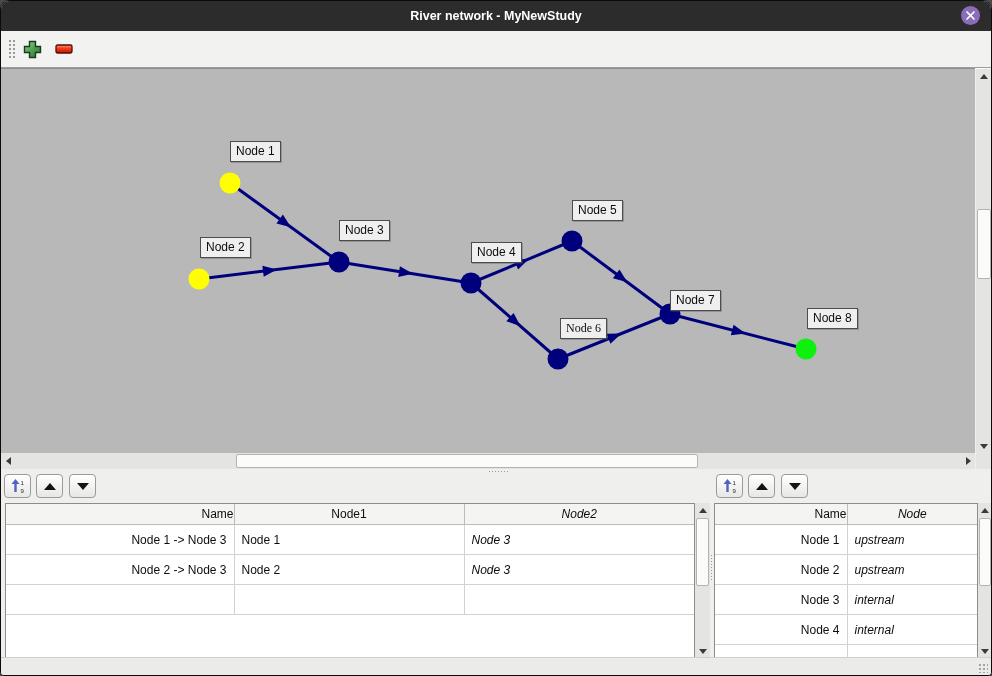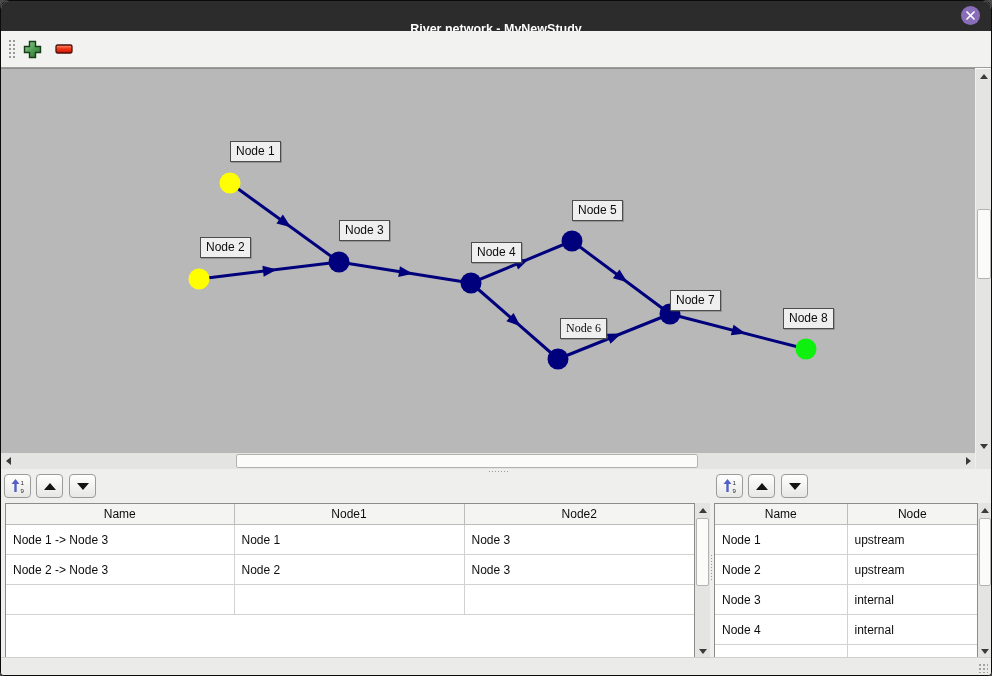--- a/index.html
+++ b/index.html
@@ -2,21 +2,21 @@
 <html><head>
 <meta charset="utf-8">
 <style>
   html,body{margin:0;padding:0;background:#4a4a4a;font-family:"Liberation Sans",sans-serif;}
   .window{position:relative;width:992px;height:676px;box-sizing:border-box;
     border:1px solid #0b0b0b;border-radius:9px 9px 4px 4px;overflow:hidden;
     background:#efefed;}
   
   .titlebar{position:absolute;top:0;left:0;right:0;height:30px;background:#2c2c2c;}
   .title{position:absolute;left:0;right:0;top:0;height:30px;line-height:30px;
-    text-align:center;color:#ffffff;font-size:12.5px;font-weight:bold;margin-top:13px;}
+    text-align:center;color:#ffffff;font-size:12.5px;font-weight:bold;}
   .close-btn{position:absolute;right:11px;top:5px;width:19px;height:19px;border-radius:50%;
     background:#8a6db9;display:flex;align-items:center;justify-content:center;cursor:pointer;}
   .close-btn svg{display:block;}
   
   .toolbar{position:absolute;top:30px;left:0;right:0;height:36px;background:#f2f2f0;
     border-bottom:1px solid #9d9d9b;box-shadow:0 1px 0 #fcfcfa;}
   .toolbar-grip{position:absolute;left:7px;top:8px;width:7px;height:21px;
     background-image:radial-gradient(#9a9a98 1px,transparent 1.2px);background-size:4px 4px;}
   .tool-ic{position:absolute;top:6px;width:24px;height:24px;display:flex;align-items:center;
     justify-content:center;cursor:pointer;}
@@ -47,22 +47,22 @@
   
   .tbtn{position:absolute;width:27px;height:24px;border:1px solid #9b9b99;border-radius:4px;
     background:linear-gradient(#ffffff,#e7e7e5);display:flex;align-items:center;justify-content:center;
     box-sizing:border-box;cursor:pointer;}
   .tbl-wrap{position:absolute;overflow:hidden;background:#ffffff;border:1px solid #8c8c8a;box-sizing:border-box;}
   table.grid{border-collapse:collapse;table-layout:fixed;font-size:12px;color:#0d0d0d;background:#fff;}
   table.grid th{height:20px;font-weight:normal;text-align:center;background:#f4f4f2;
     border:1px solid #bcbcba;border-top:none;padding:0;overflow:hidden;white-space:nowrap;}
   table.grid td{height:29px;border:1px solid #d2d2d0;padding:0 7px;overflow:hidden;
     white-space:nowrap;vertical-align:middle;background:#fff;}
-  table.grid th:first-child,table.grid td:first-child{border-left:none;}
-  table.grid th:last-child,table.grid td:last-child{border-right:none;}
+  table.grid th:first-child,table.grid td:first-child{border-left:none;text-align:right;}
+  table.grid th:last-child,table.grid td:last-child{border-right:none;font-style:italic;}
   
   .statusbar{position:absolute;left:0;right:0;bottom:0;height:17px;background:#ebebe9;border-top:1px solid #cfcfcd;}
   .resize-grip{position:absolute;right:3px;bottom:2px;width:10px;height:10px;
     background-image:radial-gradient(#a3a3a1 .9px,transparent 1.1px);background-size:4px 4px;}
 </style>
 </head>
 <body>
 
 <div class="window">
 
@@ -131,21 +131,21 @@
         <circle cx="669" cy="245" r="10.5" fill="#00007d"></circle>
         <circle cx="805" cy="280" r="10.5" fill="#0ef00e"></circle>
       </svg>
   <div class="node-label" style="left: 229px; top: 72px;">Node 1</div>
       <div class="node-label" style="left: 199px; top: 168px;">Node 2</div>
       <div class="node-label" style="left: 338px; top: 151px;">Node 3</div>
       <div class="node-label" style="left: 470px; top: 173px;">Node 4</div>
       <div class="node-label" style="left: 571px; top: 131px;">Node 5</div>
       <div class="node-label" style="left: 559px; top: 249px; font-family: Liberation Serif, serif;">Node 6</div>
       <div class="node-label" style="left: 669px; top: 221px;">Node 7</div>
-      <div class="node-label" style="left: 782px; top: 239px;">Node 8</div>
+      <div class="node-label" style="left: 806px; top: 239px;">Node 8</div>
     </div>
 
   <div class="sb" style="left:975px;top:68px;width:16px;height:384px;">
     <div class="sb-btn" style="left:0;top:0;width:16px;height:14px;">
         <div class="tri tri-up"></div>
       </div>
     <div class="sb-thumb" style="left:1px;top:140px;width:14px;height:70px;"></div>
     <div class="sb-btn" style="left:0;bottom:0;width:16px;height:14px;">
         <div class="tri tri-down"></div>
       </div>

